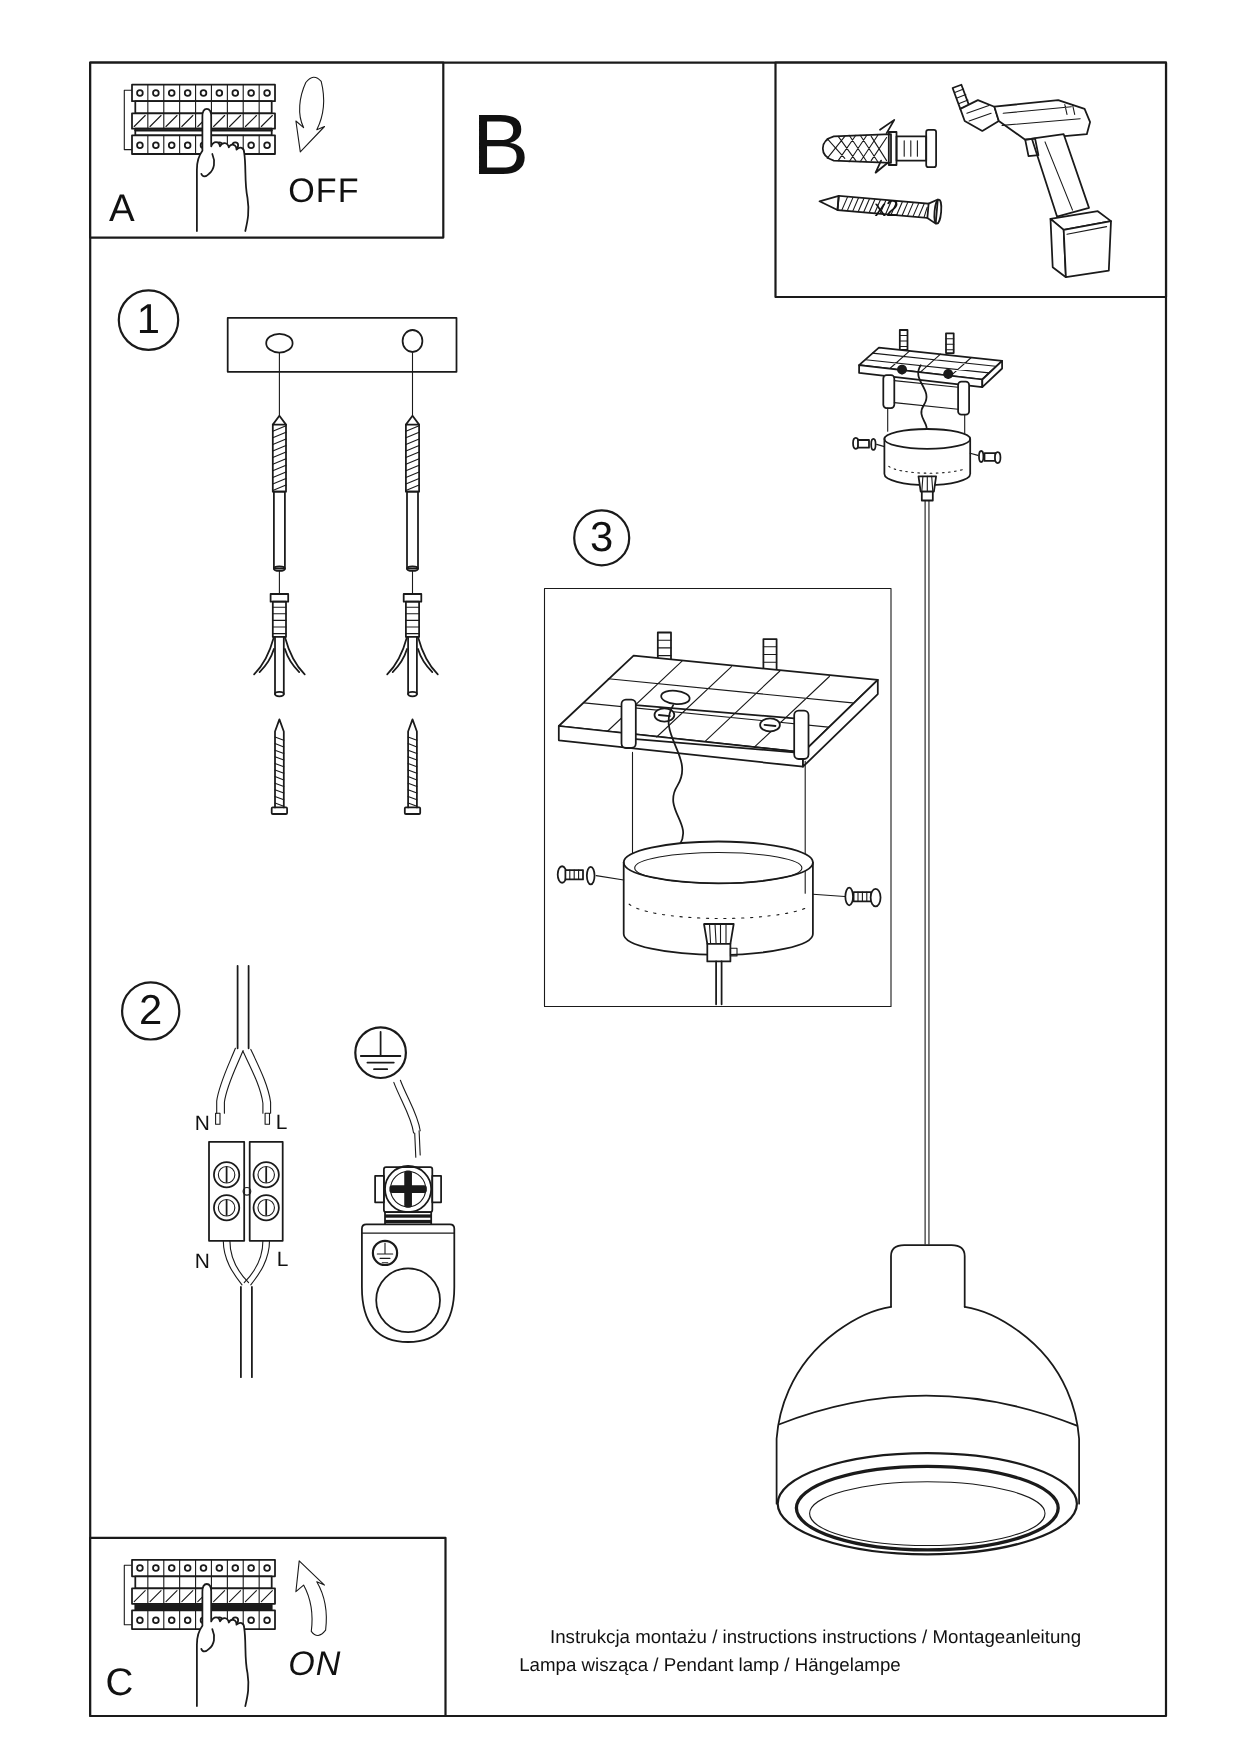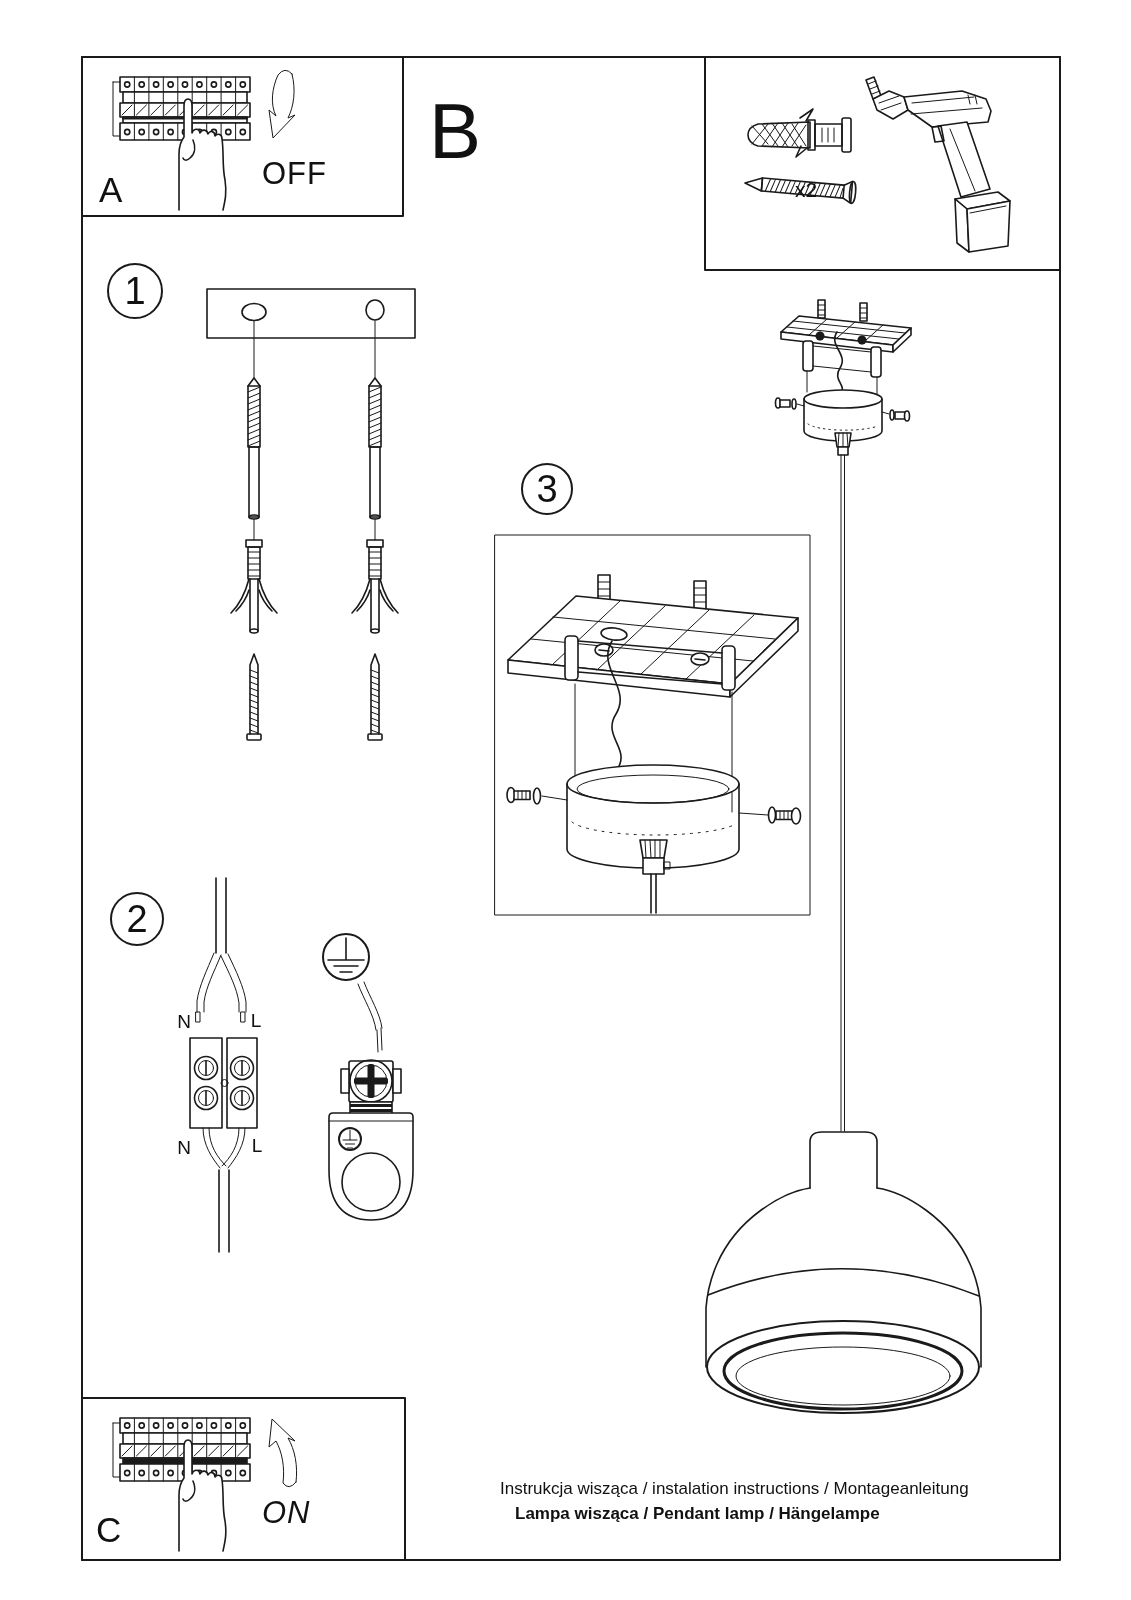--- a/index.html
+++ b/index.html
@@ -340,16 +340,16 @@
 <div class="txt stepnum ctr" style="left:525px;top:470px;">3</div>
 
 <div class="txt wirelabel ctr" style="left:173px;top:1012px;">N</div>
 <div class="txt wirelabel ctr" style="left:245px;top:1011px;">L</div>
 <div class="txt wirelabel ctr" style="left:173px;top:1138px;">N</div>
 <div class="txt wirelabel ctr" style="left:246px;top:1136px;">L</div>
 
 <div class="txt panel-letter" style="left:96px;top:1512px;">C</div>
 <div class="txt switch-word" style="left:262px;top:1497px;font-style:italic;">ON</div>
 
-<div class="txt footer-line" style="left:500px;top:1480px;">Instrukcja wisząca / instalation instructions / Montageanleitung</div>
-<div class="txt footer-line" style="left:515px;top:1505px;font-weight:bold;">Lampa wisząca / Pendant lamp / Hängelampe</div>
+<div class="txt footer-line" style="left:500px;top:1480px;">Instrukcja montażu / instructions instructions / Montageanleitung</div>
+<div class="txt footer-line" style="left:472px;top:1505px;">Lampa wisząca / Pendant lamp / Hängelampe</div>
 
 </div>
 
 </body></html>

